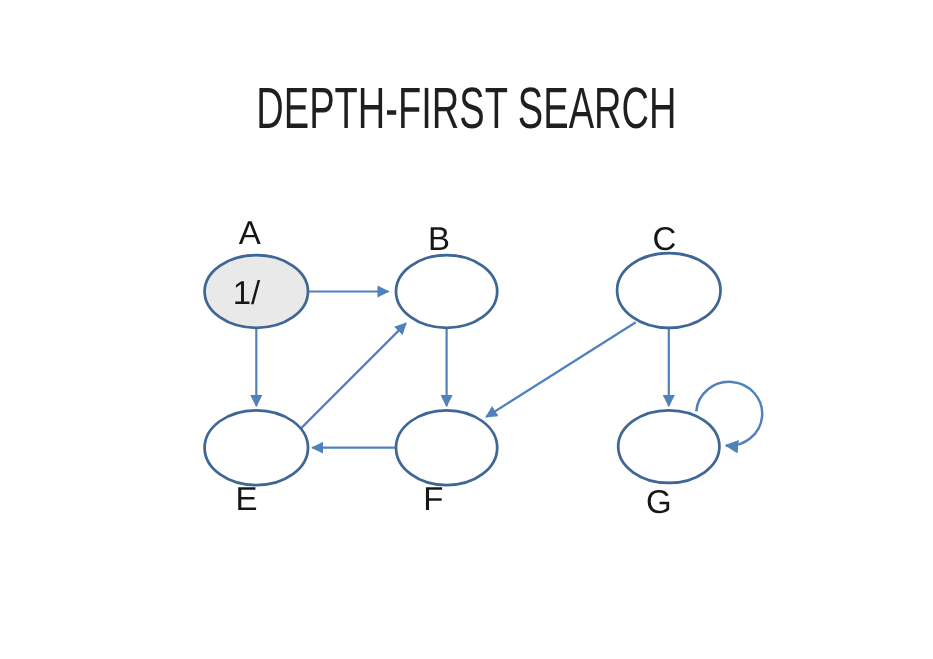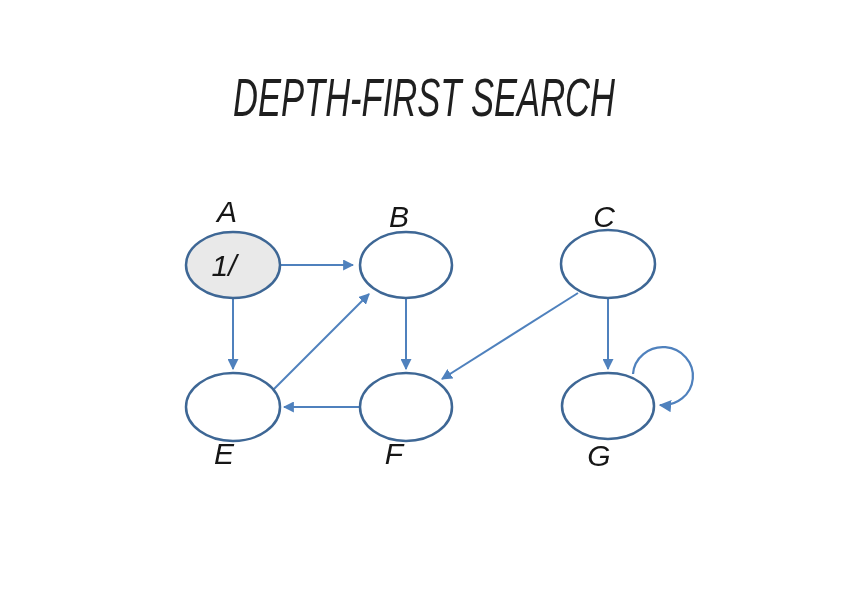--- a/index.html
+++ b/index.html
@@ -3,21 +3,20 @@
 <meta charset="utf-8">
 <style>
   html, body { margin: 0; padding: 0; background: #ffffff; }
   .slide {
     position: relative;
     width: 848px;
     height: 599px;
     background: #ffffff;
     overflow: hidden;
     font-family: "Liberation Sans", sans-serif;
-    font-style: italic;
   }
   svg { position: absolute; left: 0; top: 0; }
   .title-text {
     fill: #1f1f1f;
     font-family: "Liberation Sans", sans-serif;
     font-size: 53px;
     font-weight: 400;
   }
   .node-label {
     fill: #161616;

